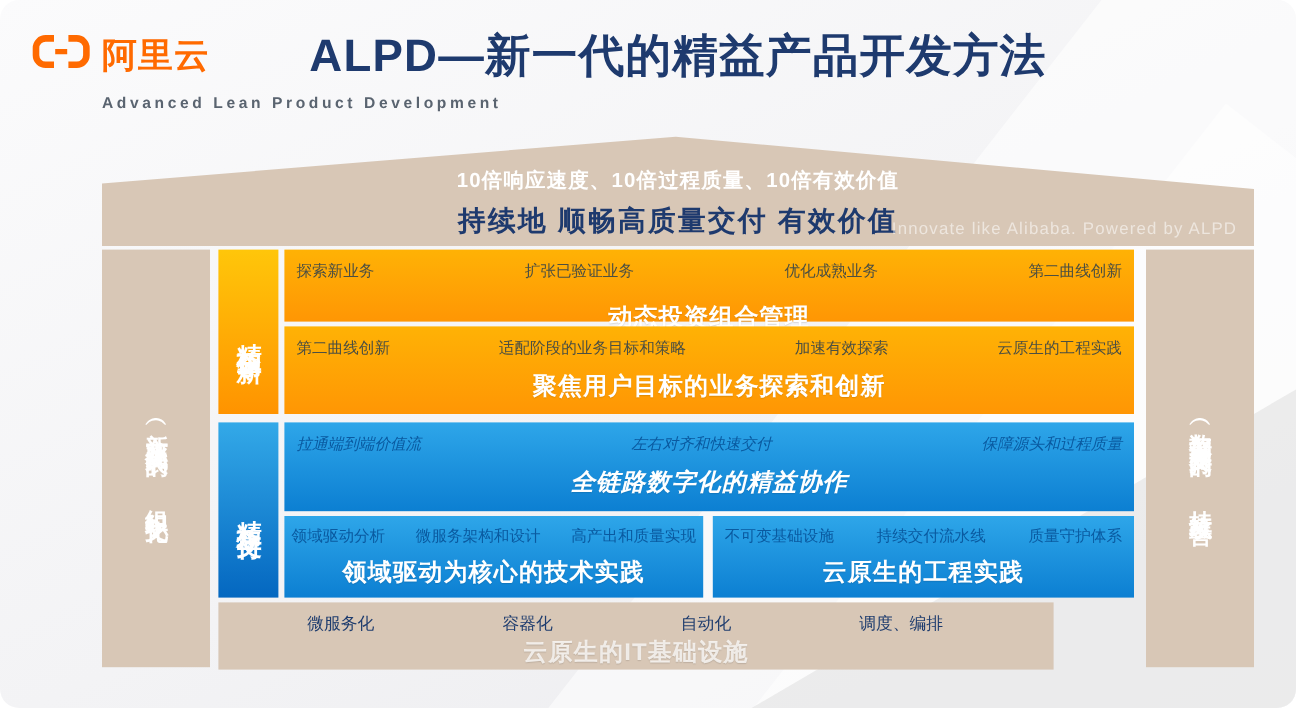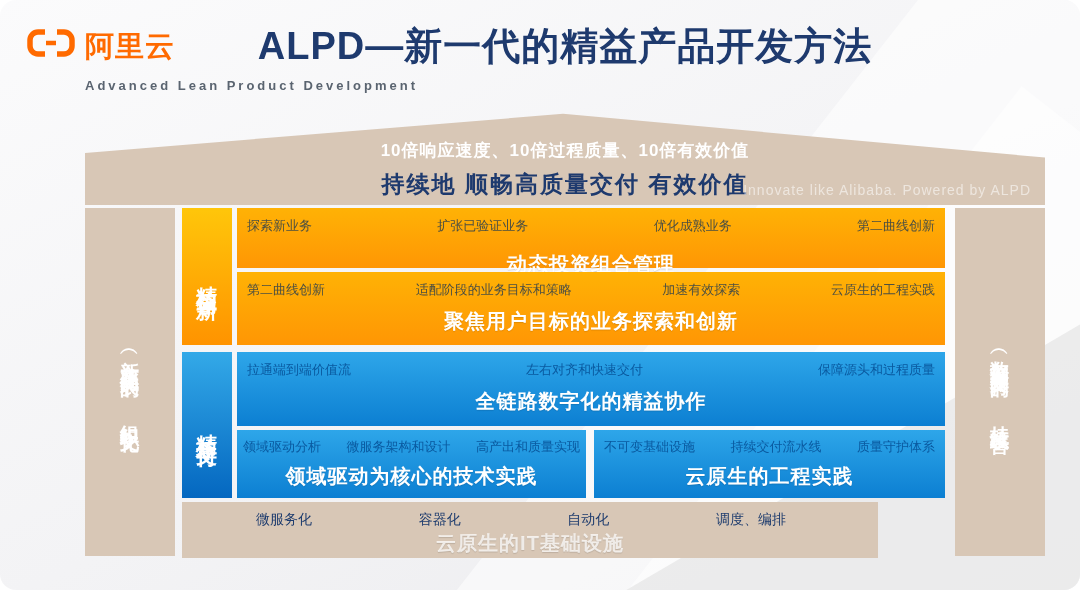--- a/index.html
+++ b/index.html
@@ -127,21 +127,21 @@
       <span>加速有效探索</span>
       <span>云原生的工程实践</span>
     </div>
     <div class="heading">聚焦用户目标的业务探索和创新</div>
   </div>
 
   <div class="strip strip-deliv">
     <div class="vtext">精益交付</div>
   </div>
 
-  <div class="row row-blue" style="top:352px;height:74px;">
+  <div class="row row-blue" style="top:352px;height:74px;font-style:italic;">
     <div class="labels labels-blue">
       <span>拉通端到端价值流</span>
       <span>左右对齐和快速交付</span>
       <span>保障源头和过程质量</span>
     </div>
     <div class="heading">全链路数字化的精益协作</div>
   </div>
 
   <div class="col" style="left:594px;top:430px;width:351px;height:68px;">
     <div class="labels labels-blue" style="padding:8px 10px 0 10px;">

